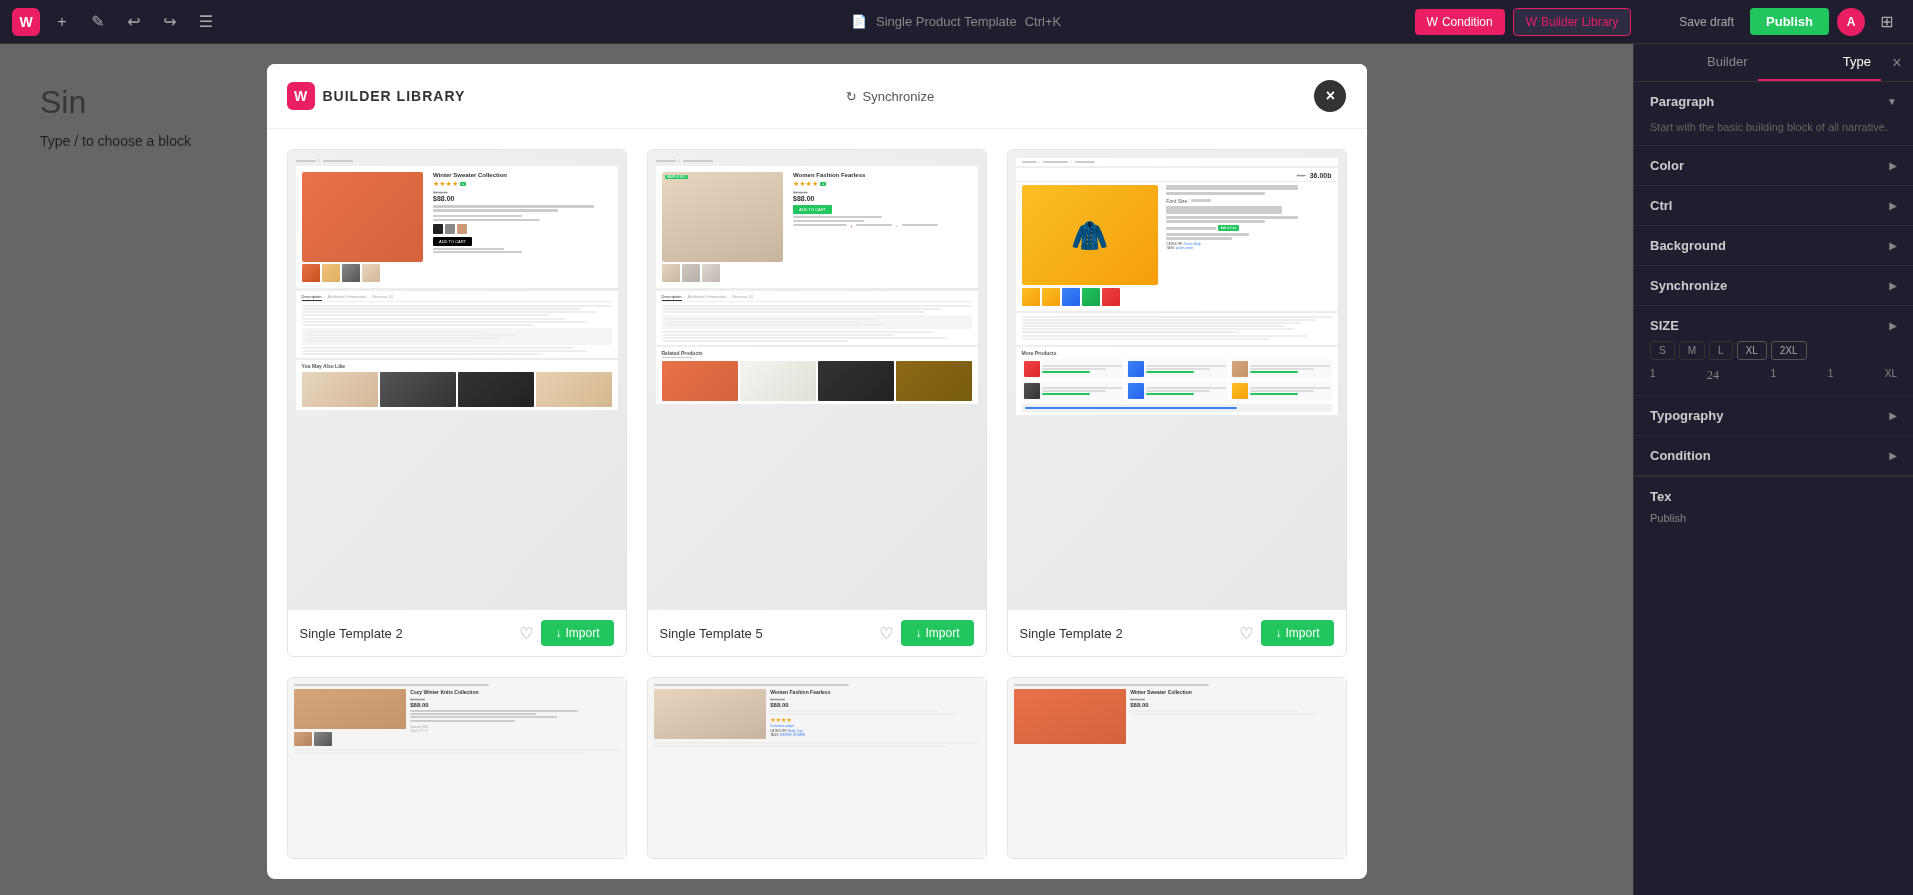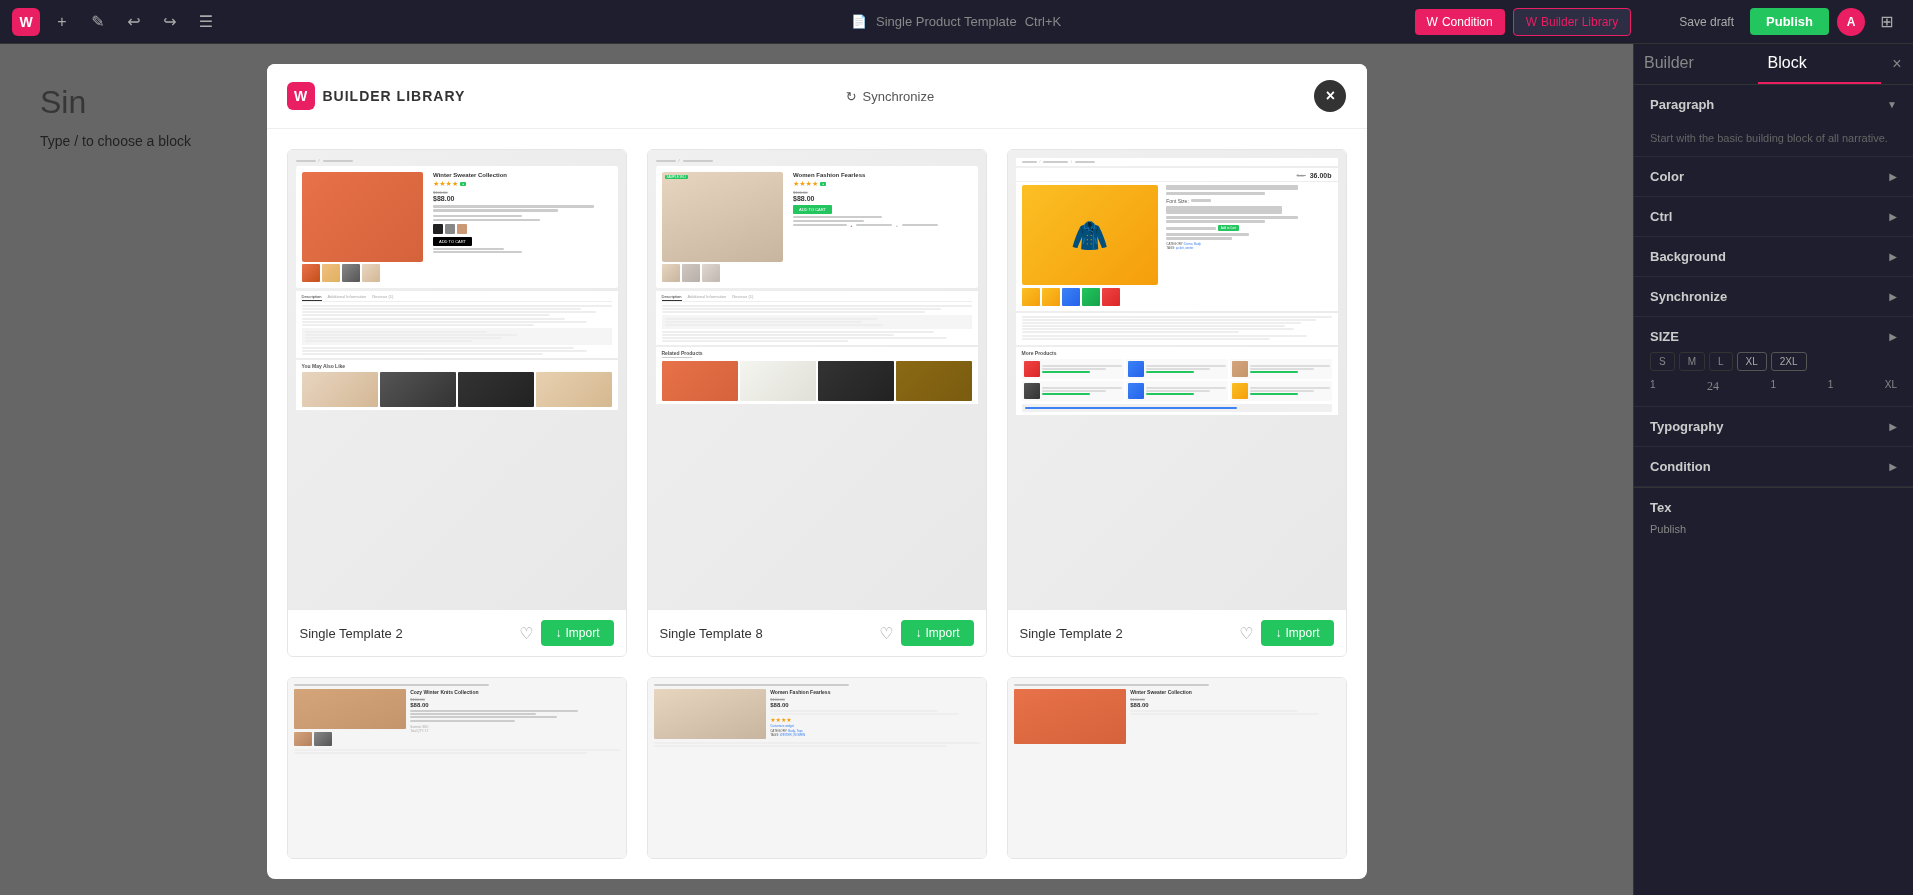--- a/index.html
+++ b/index.html
@@ -106,42 +106,42 @@
       background: #1e1e2e;
       border-left: 1px solid #333;
       display: flex;
       flex-direction: column;
     }
     .right-panel-tabs {
       display: flex;
       border-bottom: 1px solid #333;
     }
     .rp-tab {
-      flex: 1; padding: 10px; text-align: left;
-      font-size: 16px; color: #888; cursor: pointer;
+      flex: 1; padding: 10px; text-align: right;
+      font-size: 13px; color: #888; cursor: pointer;
       border-bottom: 2px solid transparent;
     }
     .rp-tab.active { color: white; border-bottom-color: #e91e63; }
     .rp-close {
       width: 32px; display: flex; align-items: center; justify-content: center;
       color: #888; cursor: pointer; font-size: 16px;
     }
     .rp-section {
       padding: 12px 16px;
       border-bottom: 1px solid #2a2a3a;
     }
     .rp-section-header {
       display: flex; align-items: center; justify-content: space-between;
       cursor: pointer;
     }
     .rp-section-title {
       font-size: 13px; color: #ccc; font-weight: 600;
     }
     .rp-section-desc {
-      font-size: 11px; color: #666; margin-top: 20px;
+      font-size: 11px; color: #666; margin-top: 12px;
     }
     .rp-section-content {
       margin-top: 8px;
     }
     .rp-expand { color: #888; font-size: 10px; }
 
     
     .modal-overlay {
       position: absolute;
       top: 0; left: 0; right: 0; bottom: 0;
@@ -495,21 +495,21 @@
                     <div style="display:grid;grid-template-columns:repeat(4,1fr);gap:2px;">
                       <div style="background:linear-gradient(135deg,#e8724a,#d4623a);height:40px;border-radius:1px;"></div>
                       <div style="background:linear-gradient(135deg,#f5f5f0,#e0e0d8);height:40px;border-radius:1px;"></div>
                       <div style="background:linear-gradient(135deg,#333,#222);height:40px;border-radius:1px;"></div>
                       <div style="background:linear-gradient(135deg,#8B6914,#7a5c10);height:40px;border-radius:1px;"></div>
                     </div>
                   </div>
                 </div>
               </div>
               <div class="template-footer">
-                <span class="template-name">Single Template 8</span>
+                <span class="template-name">Single Template 5</span>
                 <div class="template-actions">
                   <button class="btn-heart">♡</button>
                   <button class="btn-import">
                     <span>↓</span>
                     <span>Import</span>
                   </button>
                 </div>
               </div>
             </div>
 
@@ -732,21 +732,21 @@
           </div>
         </div>
       </div>
     </div>
 
   </div>
 
   <div class="right-panel">
     <div class="right-panel-tabs">
       <div class="rp-tab">Builder</div>
-      <div class="rp-tab active">Block</div>
+      <div class="rp-tab active">Type</div>
       <div class="rp-close">×</div>
     </div>
 
     <div class="rp-section">
       <div class="rp-section-header">
         <span class="rp-section-title">Paragraph</span>
         <span class="rp-expand">▼</span>
       </div>
       <div class="rp-section-desc">Start with the basic building block of all narrative.</div>
     </div>

